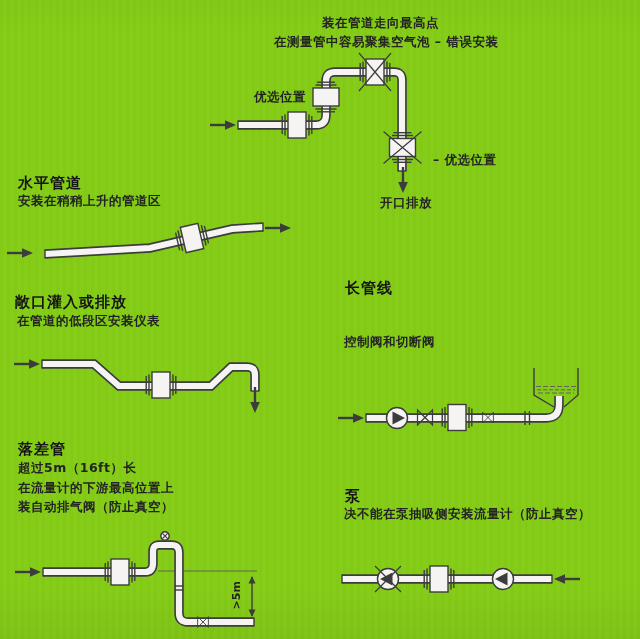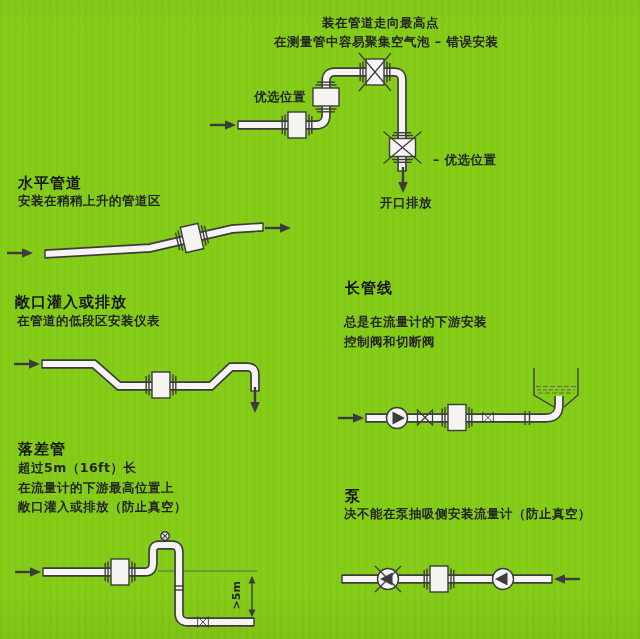--- a/index.html
+++ b/index.html
@@ -162,25 +162,24 @@
   <div class="lbl" style="left:433px;top:153px">– 优选位置</div>
   <div class="lbl" style="left:380px;top:196px">开口排放</div>
 
   <div class="lbl ttl" style="left:18px;top:175px">水平管道</div>
   <div class="lbl" style="left:18px;top:194px">安装在稍稍上升的管道区</div>
 
   <div class="lbl ttl" style="left:15px;top:294px">敞口灌入或排放</div>
   <div class="lbl" style="left:17px;top:314px">在管道的低段区安装仪表</div>
 
   <div class="lbl ttl" style="left:345px;top:280px">长管线</div>
-  <div class="lbl" style="left:344px;top:315px">总是在流量计的下游安装</div>
   <div class="lbl" style="left:344px;top:335px">控制阀和切断阀</div>
 
   <div class="lbl ttl" style="left:18px;top:441px">落差管</div>
   <div class="lbl" style="left:18px;top:461px">超过5m（16ft）长</div>
   <div class="lbl" style="left:18px;top:481px">在流量计的下游最高位置上</div>
-  <div class="lbl" style="left:18px;top:500px">敞口灌入或排放（防止真空）</div>
+  <div class="lbl" style="left:18px;top:500px">装自动排气阀（防止真空）</div>
   <div class="lbl dim" style="left:220px;top:589px">&gt;5m</div>
 
   <div class="lbl ttl" style="left:345px;top:488px">泵</div>
   <div class="lbl" style="left:344px;top:507px">决不能在泵抽吸侧安装流量计（防止真空）</div>
 
 </div>
 
 </body></html>

